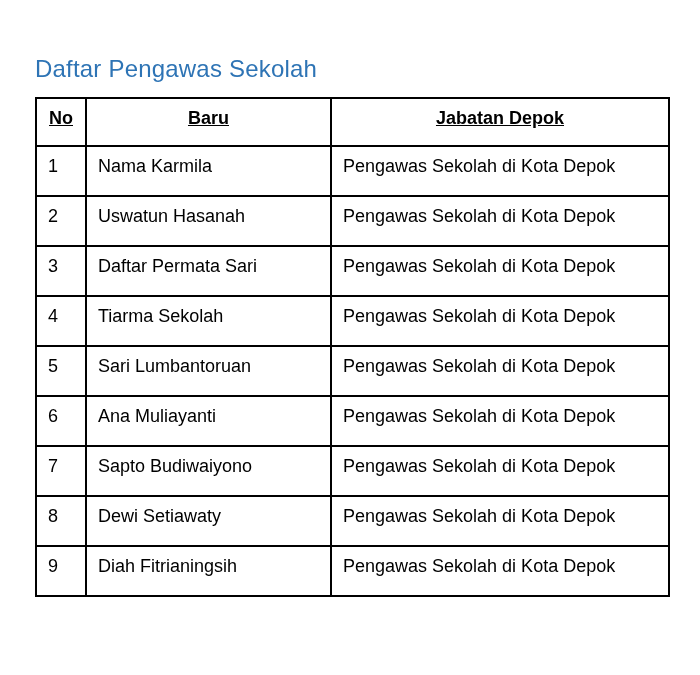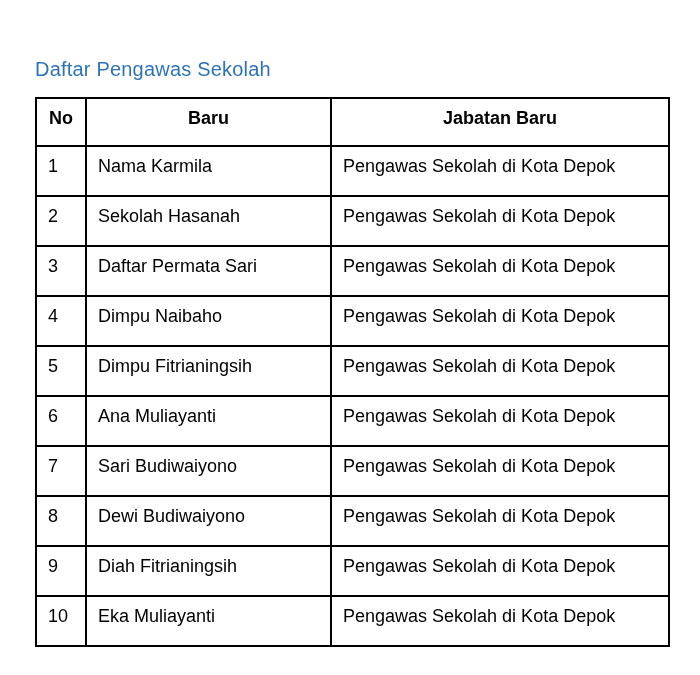--- a/index.html
+++ b/index.html
@@ -13,21 +13,21 @@
     font-family: "Liberation Sans", "DejaVu Sans", sans-serif;
     color: #000000;
     overflow: hidden;
     box-sizing: border-box;
   }
   .page {
     padding: 55px 32px 0 35px;
     box-sizing: border-box;
   }
   .doc-title {
-    font-size: 20px;
+    font-size: 24px;
     font-weight: 400;
     color: #2E74B5;
     line-height: 28px;
     margin: 0 0 14px 0;
     letter-spacing: 0.2px;
   }
   table.roster {
     border-collapse: collapse;
     table-layout: fixed;
     width: 633px;
@@ -45,88 +45,84 @@
     overflow: hidden;
     white-space: nowrap;
   }
   table.roster thead tr { height: 48px; }
   table.roster tbody tr { height: 50px; }
   table.roster th {
     font-weight: 700;
     text-align: center;
     padding-left: 0;
     padding-right: 0;
+    text-decoration: underline;
   }
 </style>
 </head>
 <body>
 
 <div class="page">
   <h1 class="doc-title" style="color: rgb(46, 116, 181);">Daftar Pengawas Sekolah</h1>
 
   <table class="roster">
     <colgroup>
       <col class="col-no">
       <col class="col-nama">
       <col class="col-jabatan">
     </colgroup>
     <thead>
       <tr>
         <th>No</th>
         <th>Baru</th>
-        <th>Jabatan Baru</th>
+        <th>Jabatan Depok</th>
       </tr>
     </thead>
     <tbody>
 
     <tr>
           <td>1</td>
           <td>Nama Karmila</td>
           <td>Pengawas Sekolah di Kota Depok</td>
         </tr>
         <tr>
           <td>2</td>
-          <td>Sekolah Hasanah</td>
+          <td>Uswatun Hasanah</td>
           <td>Pengawas Sekolah di Kota Depok</td>
         </tr>
         <tr>
           <td>3</td>
           <td>Daftar Permata Sari</td>
           <td>Pengawas Sekolah di Kota Depok</td>
         </tr>
         <tr>
           <td>4</td>
-          <td>Dimpu Naibaho</td>
+          <td>Tiarma Sekolah</td>
           <td>Pengawas Sekolah di Kota Depok</td>
         </tr>
         <tr>
           <td>5</td>
-          <td>Dimpu Fitrianingsih</td>
+          <td>Sari Lumbantoruan</td>
           <td>Pengawas Sekolah di Kota Depok</td>
         </tr>
         <tr>
           <td>6</td>
           <td>Ana Muliayanti</td>
           <td>Pengawas Sekolah di Kota Depok</td>
         </tr>
         <tr>
           <td>7</td>
-          <td>Sari Budiwaiyono</td>
+          <td>Sapto Budiwaiyono</td>
           <td>Pengawas Sekolah di Kota Depok</td>
         </tr>
         <tr>
           <td>8</td>
-          <td>Dewi Budiwaiyono</td>
+          <td>Dewi Setiawaty</td>
           <td>Pengawas Sekolah di Kota Depok</td>
         </tr>
         <tr>
           <td>9</td>
           <td>Diah Fitrianingsih</td>
           <td>Pengawas Sekolah di Kota Depok</td>
         </tr>
-        <tr>
-          <td>10</td>
-          <td>Eka Muliayanti</td>
-          <td>Pengawas Sekolah di Kota Depok</td>
-        </tr>
       </tbody>
   </table>
 </div>
 
 </body></html>

